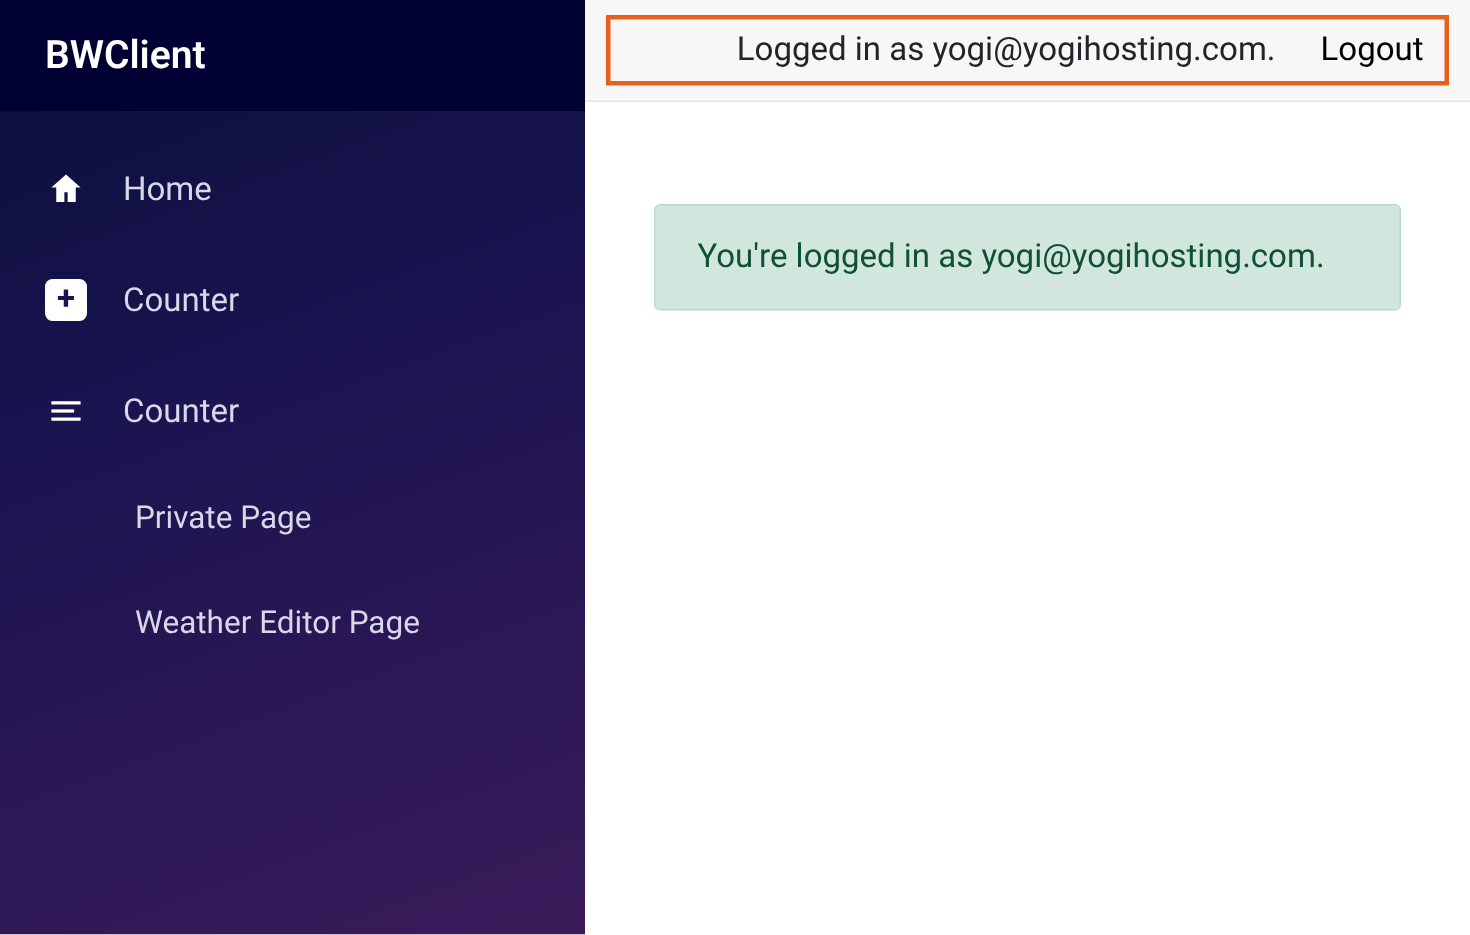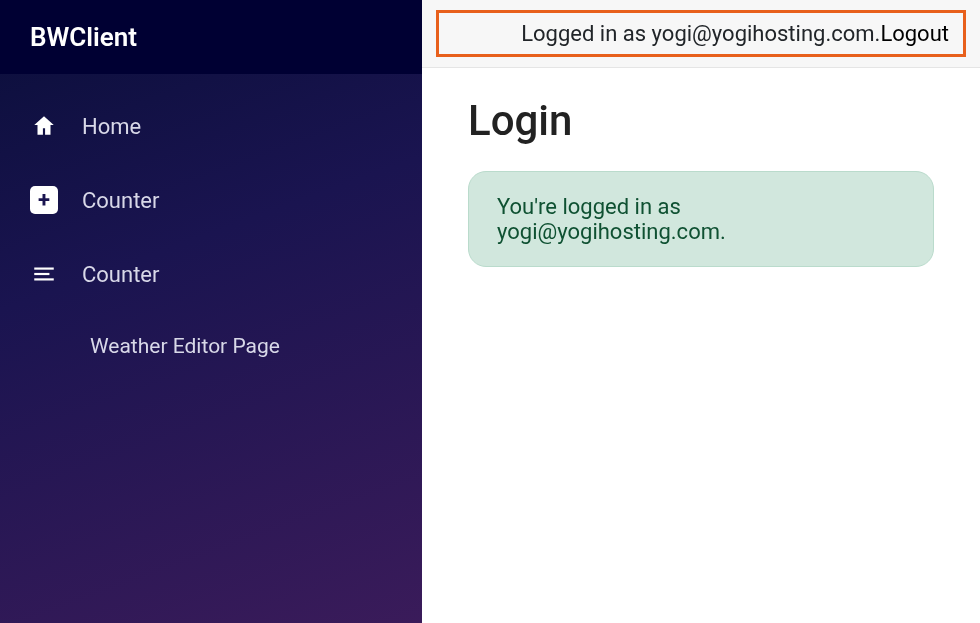--- a/index.html
+++ b/index.html
@@ -5,21 +5,21 @@
     * { box-sizing: border-box; margin: 0; padding: 0; }
     body {
       font-family: -apple-system, BlinkMacSystemFont, "Segoe UI", Roboto, Arial, sans-serif;
       width: 980px;
       height: 623px;
       display: flex;
       overflow: hidden;
       background: #ffffff;
     }
     .sidebar {
-      width: 422px;
+      width: 390px;
       height: 100%;
       background: linear-gradient(160deg, #0a0e3a 0%, #1a1450 40%, #3a1b5a 100%);
       color: #ffffff;
       display: flex;
       flex-direction: column;
     }
     .brand {
       background: #000033;
       padding: 22px 30px;
       font-size: 26px;
@@ -75,20 +75,21 @@
     }
     .topbar {
       padding: 10px 14px 10px 14px;
       border-bottom: 1px solid #e5e5e5;
       background: #f7f7f7;
     }
     .topbar-inner {
       display: flex;
       align-items: center;
       justify-content: flex-end;
+      gap: 30px;
       border: 3px solid #e8601c;
       padding: 8px 14px;
     }
     .logged-text {
       font-size: 22px;
       color: #212529;
     }
     .logout-link {
       font-size: 22px;
       color: #000000;
@@ -101,22 +102,23 @@
       font-size: 42px;
       font-weight: 500;
       color: #222;
       margin-bottom: 26px;
     }
     .alert-success {
       background: #d1e7dd;
       border: 1px solid #badbcc;
       color: #0f5132;
       padding: 22px 28px;
-      border-radius: 18px;
+      border-radius: 4px;
       font-size: 22px;
+      margin-top: 40px;
     }
   </style>
 </head>
 <body>
 
 <aside class="sidebar">
   <div class="brand">BWClient</div>
   <nav class="nav">
     <div class="nav-item">
       <span class="nav-icon">
@@ -136,29 +138,31 @@
       <span class="nav-icon">
         <svg viewBox="0 0 24 24">
             <rect x="3" y="6" width="18" height="2"></rect>
             <rect x="3" y="11" width="14" height="2"></rect>
             <rect x="3" y="16" width="18" height="2"></rect>
           </svg>
       </span>
       <span>Counter</span>
     </div>
     <div class="nav-sub">
+      <span>Private Page</span>
+    </div>
+    <div class="nav-sub">
       <span>Weather Editor Page</span>
     </div>
   </nav>
 </aside>
 
 <main class="main">
   <div class="topbar">
     <div class="topbar-inner">
       <span class="logged-text">Logged in as yogi@yogihosting.com.</span>
       <a class="logout-link">Logout</a>
     </div>
   </div>
   <section class="content">
-    <h1 class="page-title">Login</h1>
     <div class="alert-success">You're logged in as yogi@yogihosting.com.</div>
   </section>
 </main>
 
 </body></html>

